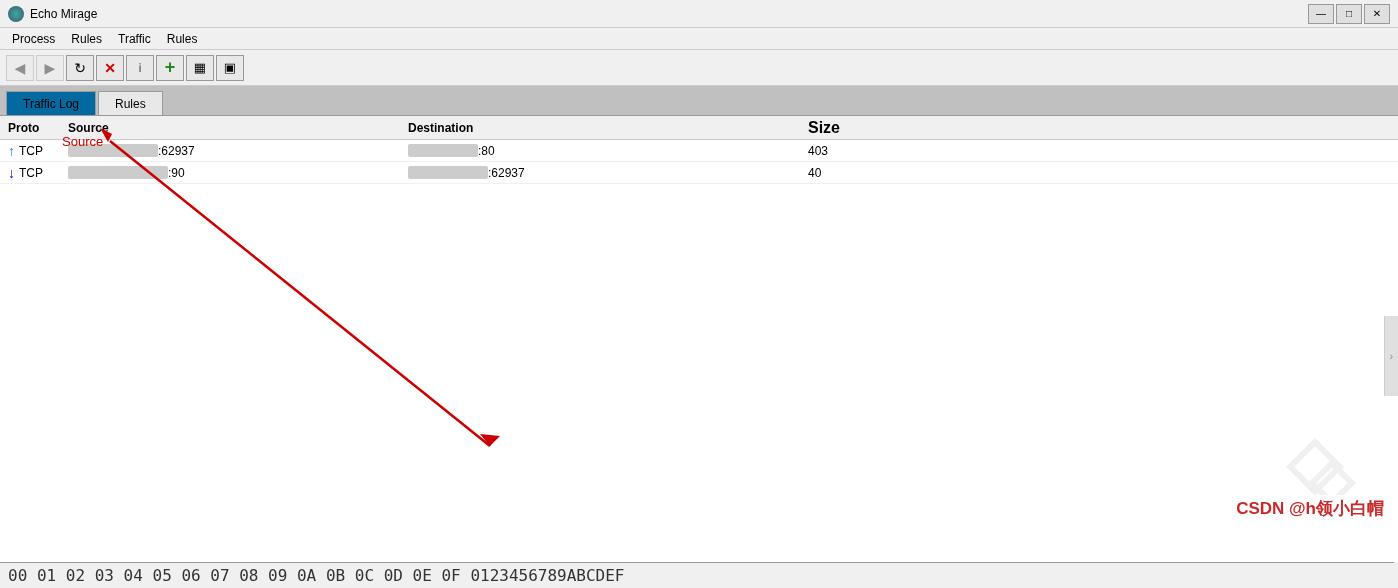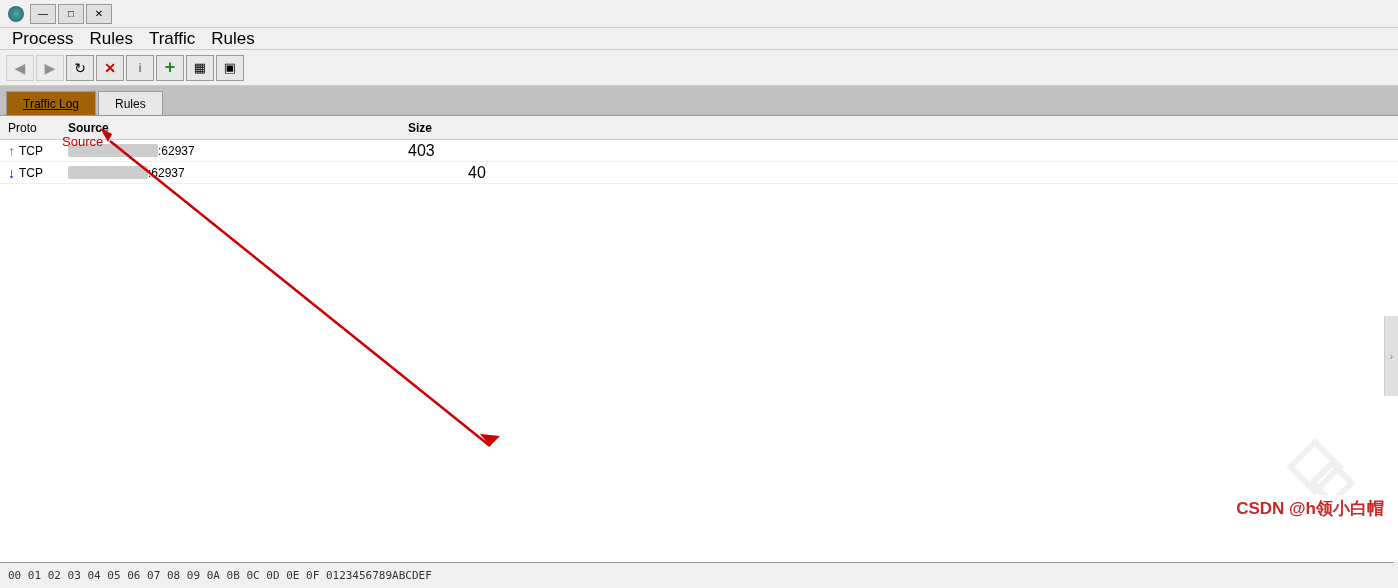--- a/index.html
+++ b/index.html
@@ -55,21 +55,21 @@
       background: #f0f0f0;
       height: 22px;
       display: flex;
       align-items: center;
       padding: 0 4px;
       border-bottom: 1px solid #ccc;
     }
     .menu-item {
       padding: 2px 8px;
       cursor: pointer;
-      font-size: 17px;
+      font-size: 12px;
     }
 
     
     .toolbar {
       background: #f0f0f0;
       height: 36px;
       display: flex;
       align-items: center;
       padding: 0 6px;
       gap: 2px;
@@ -104,39 +104,38 @@
       border-bottom: none;
       background: #e8e8e8;
       cursor: pointer;
       display: flex;
       align-items: center;
       font-size: 12px;
       position: relative;
       margin-right: 2px;
     }
     .tab.active {
-      background: #a16207;
+      background: #0369a1;
       font-weight: normal;
       z-index: 2;
-      text-decoration: underline;
     }
 
     
     .table-header {
       display: flex;
       background: #f0f0f0;
       border-bottom: 1px solid #ccc;
       height: 24px;
       align-items: center;
       padding: 0 8px;
     }
-    .col-proto { width: 60px; font-weight: normal; font-size: 12px; }
+    .col-proto { width: 60px; font-weight: bold; font-size: 12px; }
     .col-source { width: 340px; font-weight: bold; font-size: 12px; }
     .col-destination { width: 400px; font-weight: bold; font-size: 12px; }
-    .col-size { font-weight: bold; font-size: 12px; }
+    .col-size { font-weight: bold; font-size: 16px; }
 
     
     .table-body {
       flex: 1;
     }
     .table-row {
       display: flex;
       align-items: center;
       height: 22px;
       padding: 0 8px;
@@ -166,42 +165,42 @@
       display: inline-block;
       background: #ccc;
       color: transparent;
       border-radius: 2px;
     }
     .destination-cell {
       width: 400px;
       font-size: 12px;
     }
     .size-cell {
-      font-size: 16px;
+      font-size: 12px;
     }
 
     
     .annotation-arrow {
       position: absolute;
       top: 0;
       left: 0;
       pointer-events: none;
       z-index: 10;
     }
 
     
     .hex-bar {
       background: #f0f0f0;
       height: 26px;
       border-top: 1px solid #999;
       display: flex;
       align-items: center;
       padding: 0 8px;
       font-family: monospace;
-      font-size: 11px;
+      font-size: 16px;
       color: #333;
       position: absolute;
       bottom: 0;
       left: 0;
       right: 4px;
     }
 
     
     .right-panel-indicator {
       position: absolute;
@@ -226,20 +225,21 @@
       font-weight: bold;
       background: rgba(255,255,255,0.8);
       padding: 2px 4px;
     }
   </style>
 </head>
 <body>
 
 <div class="title-bar">
   <div class="title-bar-icon"></div>
+  <span class="title-bar-text">Echo Mirage</span>
   <div class="title-bar-controls">
     <button class="title-btn">—</button>
     <button class="title-btn">□</button>
     <button class="title-btn">✕</button>
   </div>
 </div>
 
 <div class="menu-bar">
   <span class="menu-item">Process</span>
   <span class="menu-item">Rules</span>
@@ -265,40 +265,47 @@
   <div class="tab">
     <span>Rules</span>
   </div>
 </div>
 
 <div style="position: relative; background: #fff; flex: 1; height: calc(588px - 28px - 22px - 36px - 30px - 26px);">
 
   <div class="table-header">
     <div class="col-proto">Proto</div>
     <div class="col-source">Source</div>
+    <div class="col-destination">Destination</div>
     <div class="col-size">Size</div>
   </div>
 
   <div class="table-body">
 
     <div class="table-row">
       <div class="proto-cell">
         <span class="arrow-up">↑</span>
         <span>TCP</span>
       </div>
       <div class="source-cell">
         <span class="blurred" style="width:90px; height:13px;">&nbsp;&nbsp;&nbsp;&nbsp;&nbsp;&nbsp;&nbsp;&nbsp;&nbsp;&nbsp;&nbsp;&nbsp;</span>:62937
       </div>
+      <div class="destination-cell">
+        <span class="blurred" style="width:70px; height:13px;">&nbsp;&nbsp;&nbsp;&nbsp;&nbsp;&nbsp;&nbsp;&nbsp;&nbsp;</span>:80
+      </div>
       <div class="size-cell">403</div>
     </div>
 
     <div class="table-row">
       <div class="proto-cell">
         <span class="arrow-down">↓</span>
         <span>TCP</span>
+      </div>
+      <div class="source-cell">
+        <span class="blurred" style="width:100px; height:13px;">&nbsp;&nbsp;&nbsp;&nbsp;&nbsp;&nbsp;&nbsp;&nbsp;&nbsp;&nbsp;&nbsp;&nbsp;&nbsp;</span>:90
       </div>
       <div class="destination-cell">
         <span class="blurred" style="width:80px; height:13px;">&nbsp;&nbsp;&nbsp;&nbsp;&nbsp;&nbsp;&nbsp;&nbsp;&nbsp;&nbsp;&nbsp;</span>:62937
       </div>
       <div class="size-cell">40</div>
     </div>
   </div>
 
   <svg class="annotation-arrow" width="500" height="340">
 

